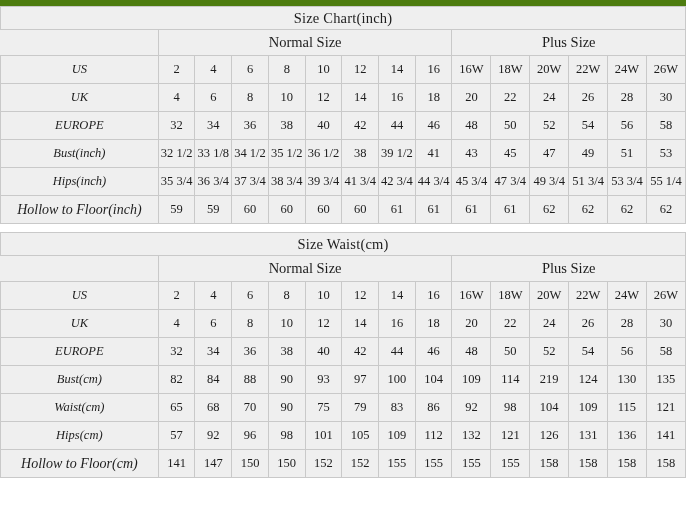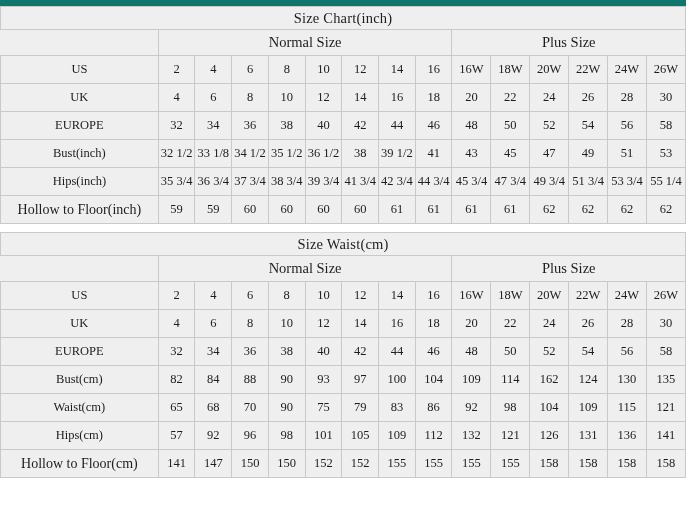--- a/index.html
+++ b/index.html
@@ -15,21 +15,21 @@
     overflow: hidden;
   }
   .page {
     width: 686px;
     height: 530px;
     position: relative;
     background: #ffffff;
   }
   .chart-block {
     width: 686px;
-    background: #0f766e;
+    background: #4d7c0f;
     box-sizing: border-box;
   }
   .chart-block.first { padding-top: 6px; }
   .spacer {
     height: 8px;
     background: #ffffff;
   }
   table.size-table {
     width: 686px;
     border-collapse: collapse;
@@ -60,20 +60,21 @@
     border-top: none;
     border-right: 1px solid #c9c9c9;
   }
   .data-row td {
     height: 27px;
     font-size: 12.5px;
   }
   .row-label {
     font-size: 13.5px;
     white-space: nowrap;
+    font-style: italic;
   }
   .row-label.small {
     font-size: 14px;
   }
   .first-col {
     width: 146px;
   }
   .data-col {
     width: 34px;
   }
@@ -305,21 +306,21 @@
           <td>82</td>
           <td>84</td>
           <td>88</td>
           <td>90</td>
           <td>93</td>
           <td>97</td>
           <td>100</td>
           <td>104</td>
           <td>109</td>
           <td>114</td>
-          <td>162</td>
+          <td>219</td>
           <td>124</td>
           <td>130</td>
           <td>135</td>
         </tr>
         <tr class="data-row">
           <td class="row-label">Waist(cm)</td>
           <td>65</td>
           <td>68</td>
           <td>70</td>
           <td>90</td>

